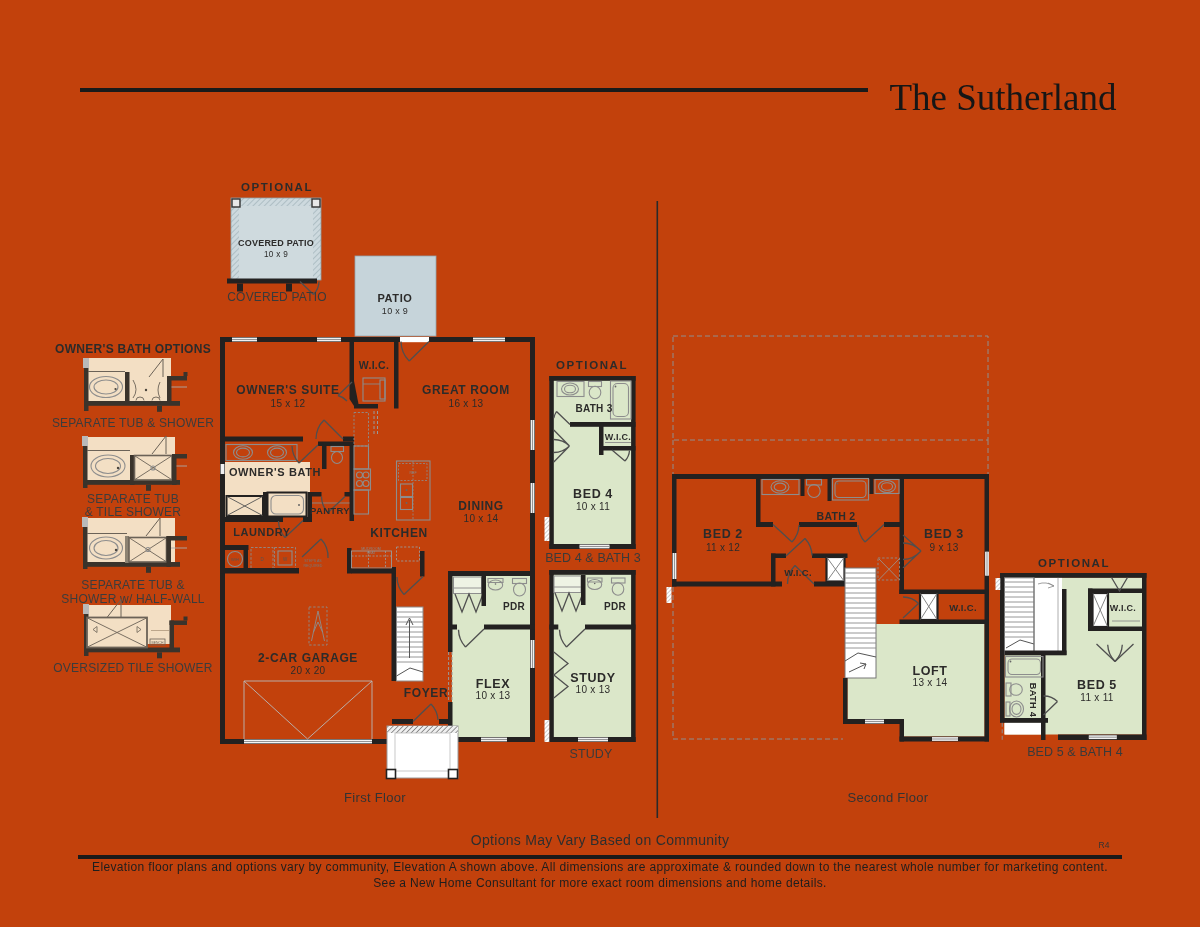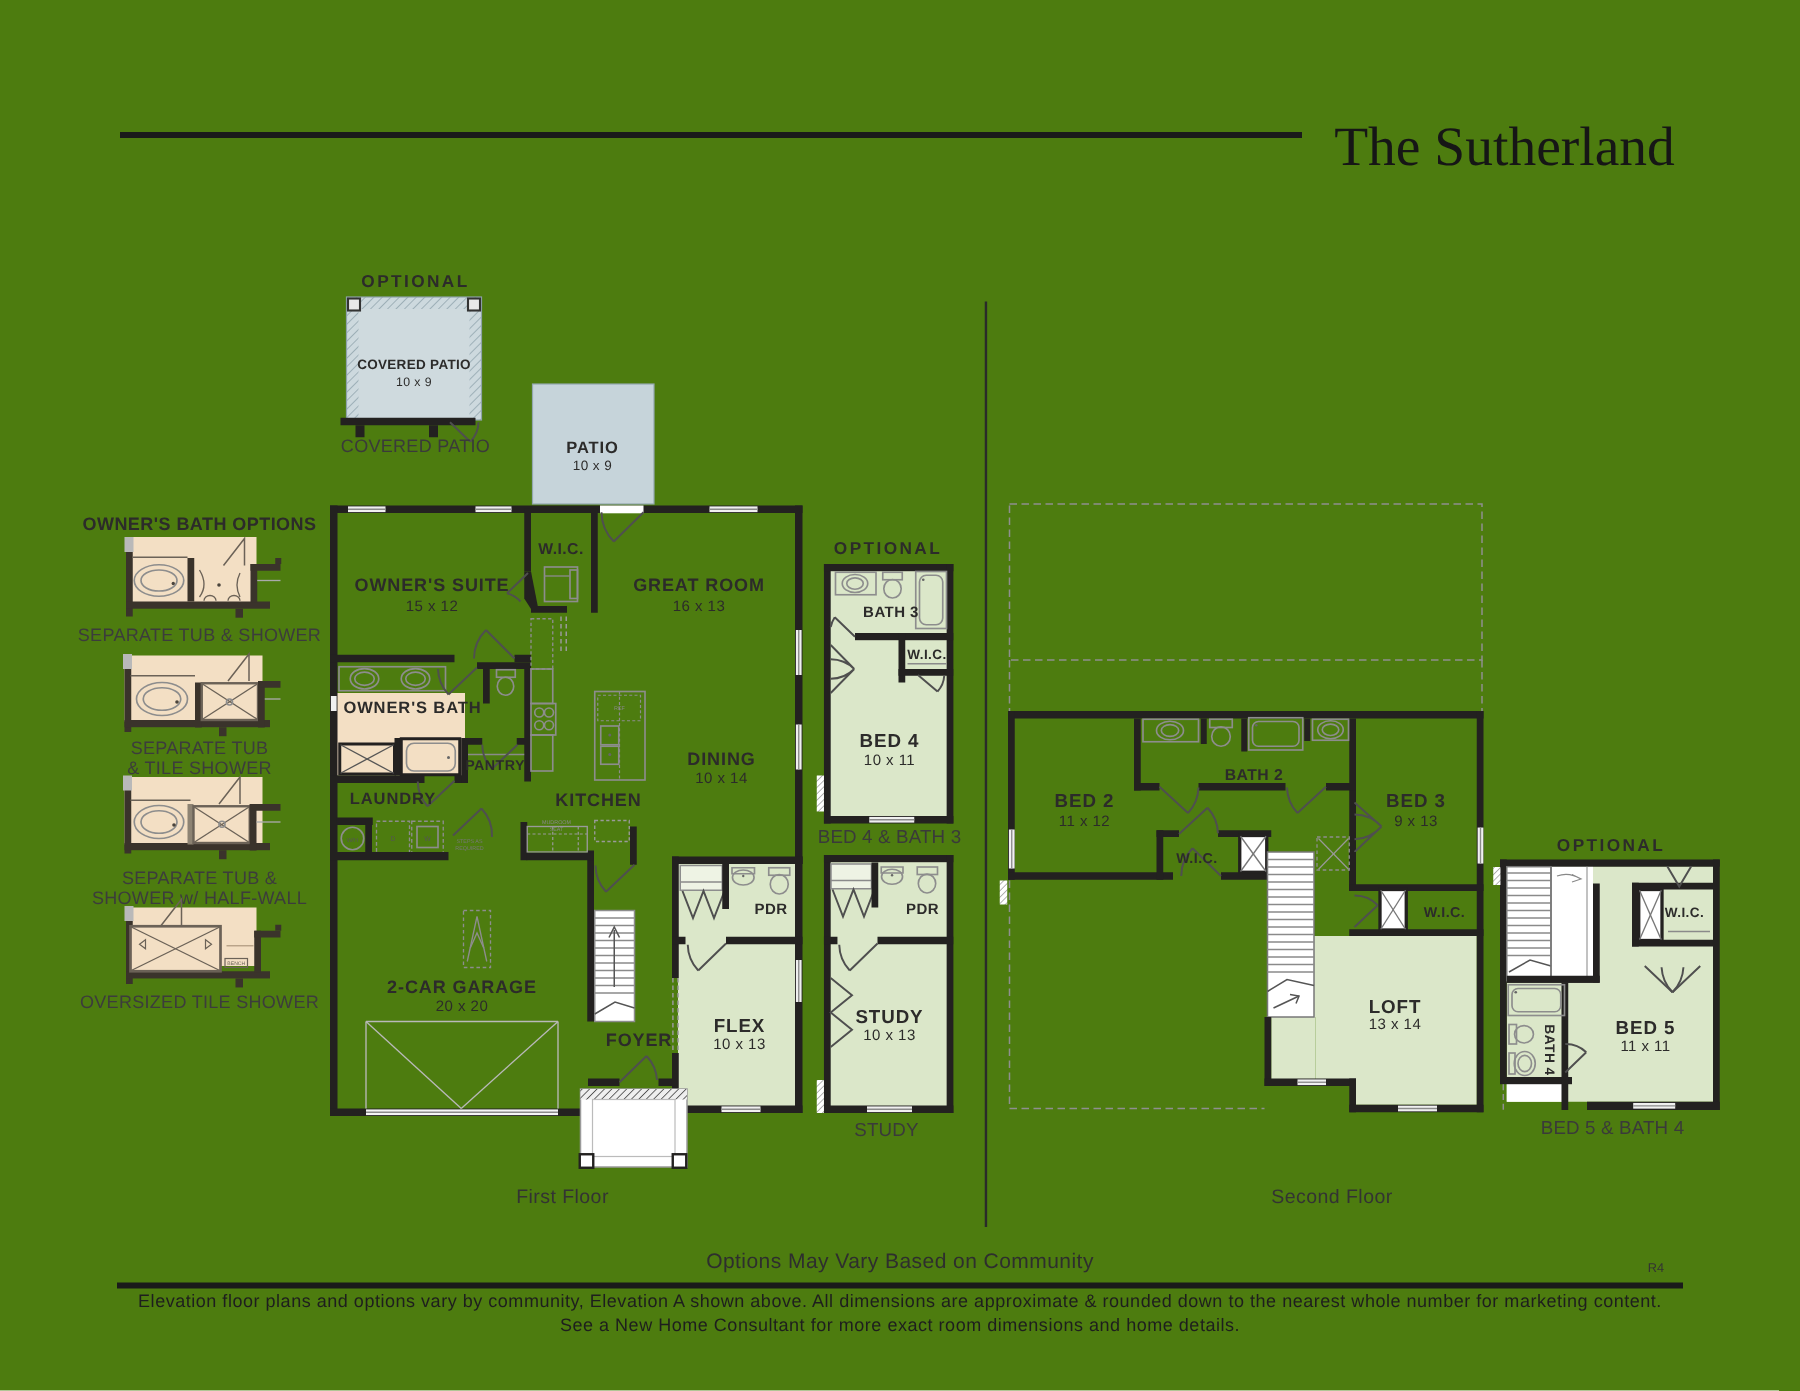--- a/index.html
+++ b/index.html
@@ -1,16 +1,16 @@
 <!DOCTYPE html>
 <html><head>
 <meta charset="utf-8">
 <style>
 html,body{margin:0;padding:0;background:#ffffff;}
-#page{position:relative;width:1200px;height:927px;background:#4d7c0f;overflow:hidden;}
+#page{position:relative;width:1200px;height:927px;background:#c2410c;overflow:hidden;}
 svg{position:absolute;top:0;left:0;}
 .wb{fill:#3a332b;}
 .fxn{fill:none;stroke:#8d8d8d;stroke-width:1.1;}
 .door{fill:none;stroke:#4f4f4f;stroke-width:1.3;}
 .win{fill:#f0f0f0;}
 .wl{stroke:#8a8a8a;stroke-width:0.9;}
 text{font-family:"Liberation Sans",sans-serif;fill:#2c2b2a;}
 .lbl{font-size:12px;font-weight:bold;letter-spacing:.6px;text-anchor:middle;}
 .lb2{font-size:12.5px;font-weight:bold;letter-spacing:.6px;text-anchor:middle;}
 .dim{font-size:10px;text-anchor:middle;letter-spacing:.3px;}

